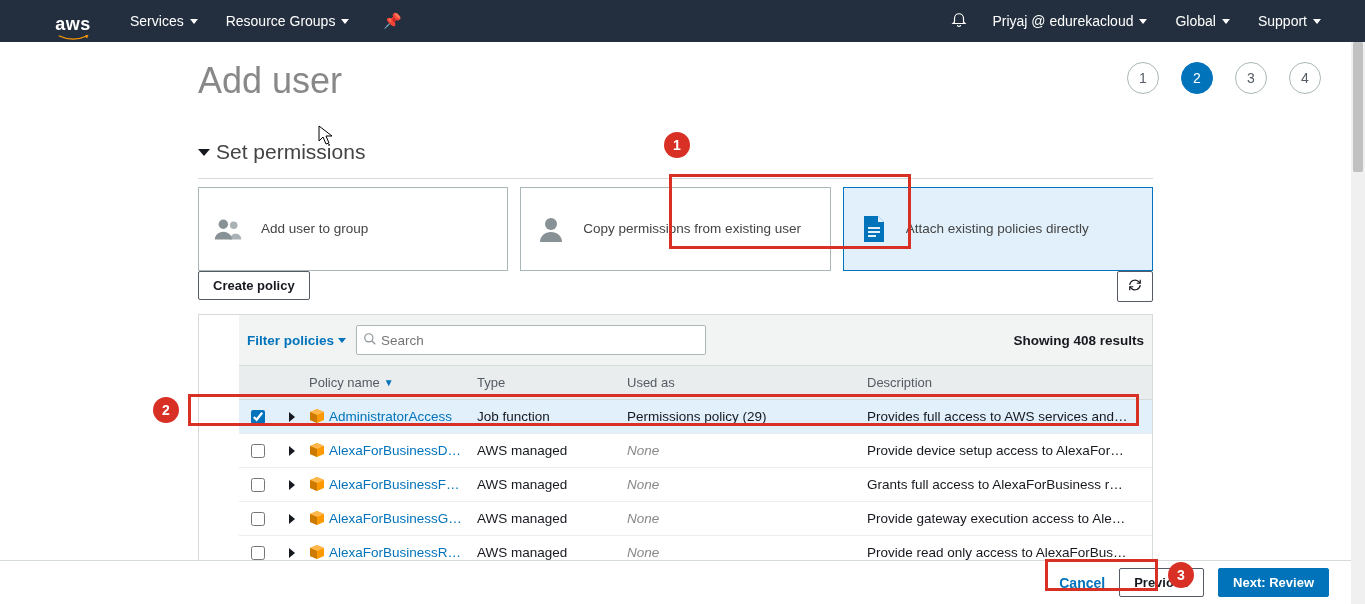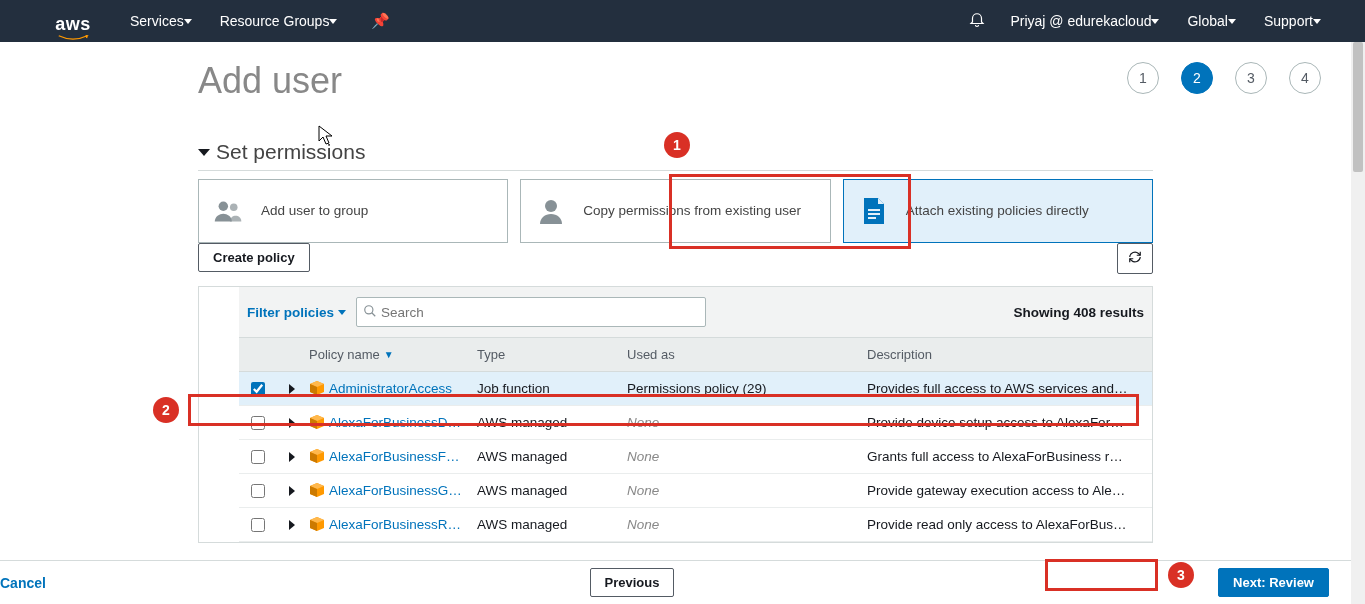--- a/index.html
+++ b/index.html
@@ -3,40 +3,40 @@
 <meta charset="utf-8">
 <style>
 * { margin:0; padding:0; box-sizing:border-box; font-family:"Amazon Ember","Helvetica Neue",Arial,sans-serif; }
 body { font-size:14px; color:#16191f; background:#fff; width:1365px; height:604px; overflow:hidden; position:relative; }
 
 
 .topnav { background:#232f3e; height:42px; display:flex; align-items:center; color:#fff; padding:0 16px; }
 .topnav .logo { margin:12px 36px 0 36px; display:flex; flex-direction:column; align-items:center; }
 .topnav .logo .aws { font-weight:700; font-size:18px; letter-spacing:.5px; }
 .topnav .logo .swoosh { width:42px; height:6px; }
-.topnav .item { display:flex; align-items:center; margin-right:28px; cursor:pointer; font-size:14px; }
+.topnav .item { display:flex; align-items:center; gap:6px; margin-right:28px; cursor:pointer; font-size:14px; }
 .topnav .caret { width:0; height:0; border-left:4px solid transparent; border-right:4px solid transparent; border-top:5px solid #fff; display:inline-block; }
 .topnav .pin { margin-left:6px; font-size:15px; }
 .topnav .spacer { flex:1; }
 .topnav .bell { margin-right:24px; font-size:17px; }
 
 
 .page { position:absolute; top:42px; left:0; right:14px; bottom:44px; overflow:auto; }
 .container { width:955px; margin:18px auto 0 auto; }
 h1.page-title { font-weight:400; font-size:36px; color:#888; }
 .steps { position:absolute; right:30px; top:20px; display:flex; gap:22px; }
 .step { width:32px; height:32px; border:1px solid #aab7b8; border-radius:50%; display:flex; align-items:center; justify-content:center; font-size:14px; color:#545b64; background:#fff; }
 .step.active { background:#0073bb; border-color:#0073bb; color:#fff; }
 
-.section-head { display:flex; align-items:center; gap:6px; border-bottom:1px solid #d5dbdb; padding-bottom:6px; margin-top:38px; }
+.section-head { display:flex; align-items:center; gap:6px; border-bottom:1px solid #d5dbdb; padding-bottom:14px; margin-top:38px; }
 .section-head .tri { width:0;height:0;border-left:6px solid transparent;border-right:6px solid transparent;border-top:7px solid #16191f; }
 .section-head h2 { font-weight:400; font-size:21px; color:#444; }
 
 .options { display:flex; gap:12px; margin-top:8px; }
-.opt { flex:1; border:1px solid #aab7b8; background:#fff; height:64px; display:flex; align-items:center; gap:14px; padding:0 12px; cursor:pointer; }
+.opt { flex:1; border:1px solid #aab7b8; background:#fff; height:84px; display:flex; align-items:center; gap:14px; padding:0 12px; cursor:pointer; }
 .opt .ic { width:36px; height:30px; display:flex; align-items:center; justify-content:center; color:#879196; }
 .opt.selected { border:1px solid #0073bb; background:#e1f0fa; }
 .opt.selected .ic { color:#0073bb; }
 .opt .txt { font-size:13.5px; color:#444; line-height:1.3; }
 
 .toolbar { display:flex; gap:4px; align-items:flex-start; }
 .btn { background:#fff; border:1px solid #545b64; color:#16191f; padding:6px 14px; border-radius:2px; font-weight:700; cursor:pointer; font-size:13px; }
 .btn.icon { padding:6px 10px; }
 .toolbar .spacer { flex:1; }
 
@@ -58,21 +58,21 @@
 .trow .name { color:#0073bb; display:flex; gap:4px; white-space:nowrap; overflow:hidden; text-overflow:ellipsis; }
 .trow .name .cube { width:16px; height:14px; }
 .trow .used.none { color:#888; font-style:italic; }
 .trow .desc { white-space:nowrap; overflow:hidden; text-overflow:ellipsis; color:#16191f; }
 .chk { display:flex; justify-content:center; }
 .chk input { width:14px; height:14px; accent-color:#0073bb; cursor:pointer; }
 .exp { display:flex; justify-content:center; cursor:pointer; }
 .exp .tri2 { width:0;height:0;border-top:5px solid transparent;border-bottom:5px solid transparent;border-left:6px solid #16191f; }
 
 
-.footer { position:absolute; left:0; right:0; bottom:0; height:44px; border-top:1px solid #d5dbdb; background:#fff; display:flex; align-items:center; justify-content:space-between; padding-right:36px; gap:14px; }
+.footer { position:absolute; left:0; right:0; bottom:0; height:44px; border-top:1px solid #d5dbdb; background:#fff; display:flex; align-items:center; justify-content:flex-end; padding-right:36px; gap:14px; }
 .footer .cancel { color:#0073bb; font-weight:700; cursor:pointer; font-size:14px; }
 .btn.primary { background:#0073bb; border-color:#0073bb; color:#fff; }
 
 
 .vscroll { position:absolute; right:0; top:42px; bottom:0; width:14px; background:#f0f0f0; }
 .vscroll .thumb { position:absolute; left:2px; right:2px; top:0; height:130px; background:#c1c1c1; border-radius:2px; }
 
 
 .annot-circle { position:absolute; width:26px; height:26px; border-radius:50%; background:#d93025; color:#fff; font-weight:700; display:flex; align-items:center; justify-content:center; font-size:14px; z-index:50; }
 .annot-rect { position:absolute; border:3px solid #d93025; z-index:49; pointer-events:none; }

